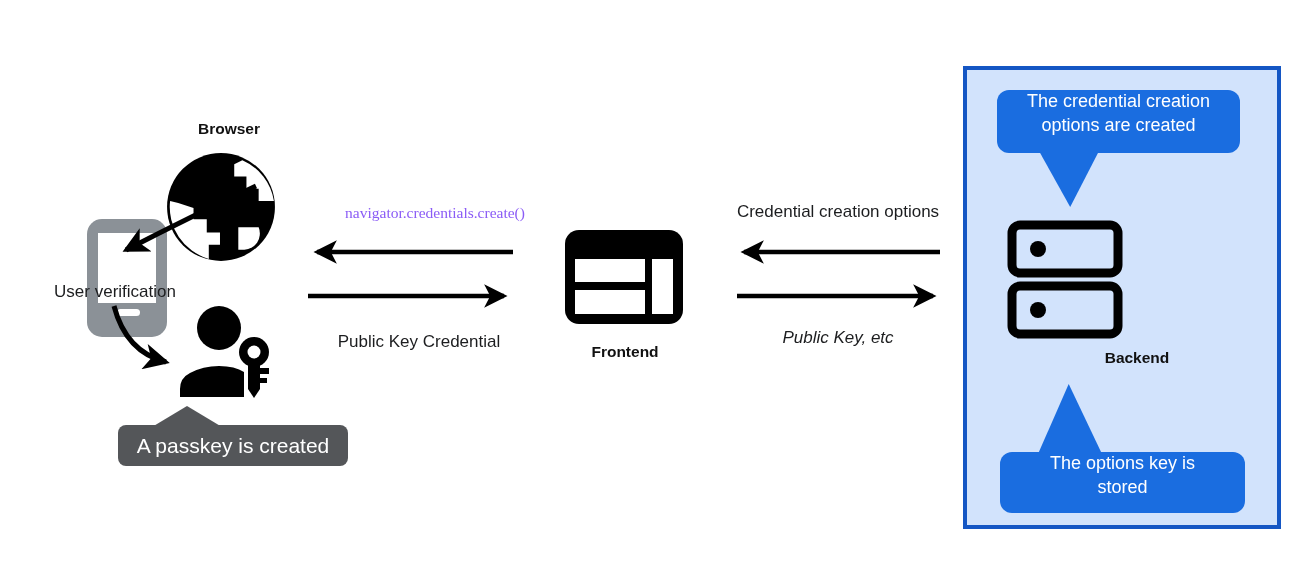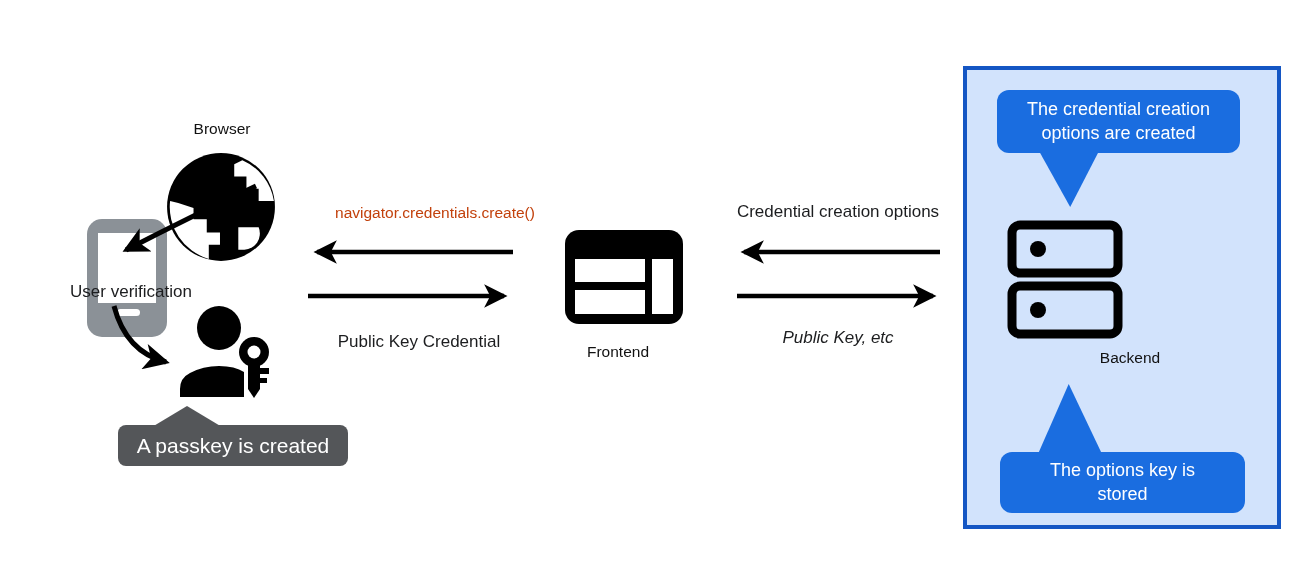--- a/index.html
+++ b/index.html
@@ -8,26 +8,26 @@
     --panel-fill:#d2e3fc;
     --tooltip-gray:#545659;
     --phone-gray:#8b9197;
     --ink:#111111;
   }
   html,body{margin:0;padding:0;}
   body{font-family:"Liberation Sans",sans-serif;background:#fff;}
   .stage{position:relative;width:1310px;height:568px;background:#ffffff;overflow:hidden;}
   .abs{position:absolute;}
   .ctr{transform:translateX(-50%);white-space:nowrap;}
-  .label-bold{font-weight:normal;font-size:15.5px;color:var(--ink);}
+  .label-bold{font-weight:bold;font-size:15.5px;color:var(--ink);margin-left:7px;}
   .label{font-size:17px;color:#1c1d1f;}
-  .mono{font-family:Liberation Sans, sans-serif;font-size:15.5px;color:#c2410c;}
+  .mono{font-family:Liberation Serif, serif;font-size:15.5px;color:#8b5cf6;}
   .panel{box-sizing:border-box;border:4px solid var(--panel-border);background:var(--panel-fill);}
   .bubble{background:var(--bubble-blue);color:#ffffff;border-radius:12px;
-          display:flex;align-items:center;justify-content:center;text-align:center;
+          display:flex;align-items:flex-start;justify-content:center;text-align:center;
           font-size:18px;line-height:1.32;}
   .bubble .inner{display:block;margin:0 auto;}
   .tail{background:var(--bubble-blue);}
   .tooltip{background:var(--tooltip-gray);color:#fff;border-radius:8px;
            display:flex;align-items:center;justify-content:center;
            font-size:21px;white-space:nowrap;}
   .tooltip-tail{background:var(--tooltip-gray);clip-path:polygon(50% 0,100% 100%,0 100%);}
   svg{display:block;}
   .arrow-layer{left:0;top:0;pointer-events:none;}
 </style>
@@ -70,21 +70,21 @@
   </div>
 
   <div class="abs" style="left:87px;top:219px;">
     <svg width="80" height="118" viewBox="0 0 80 118">
       <rect x="0" y="0" width="80" height="118" rx="15" fill="var(--phone-gray)"></rect>
       <rect x="11" y="14" width="58" height="70" fill="#fff"></rect>
       <rect x="30" y="90" width="23" height="7" rx="3.5" fill="#fff"></rect>
     </svg>
   </div>
 
-  <div class="abs ctr label" style="left:131px;top:282px;">User verification</div>
+  <div class="abs ctr label" style="left:115px;top:282px;">User verification</div>
 
   <div class="abs" style="left:176px;top:300px;">
     <svg width="104" height="102" viewBox="0 0 104 102">
       <circle cx="43" cy="28" r="22" fill="#000"></circle>
       <path d="M4,97 L4,89 Q4,78 14,73 Q27,66 43,66 Q59,66 68,72 L68,97 Z" fill="#000"></path>
       <circle cx="78" cy="52" r="19" fill="#fff"></circle>
       <rect x="68" y="58" width="20" height="42" rx="5" fill="#fff"></rect>
       <circle cx="78" cy="52" r="15" fill="#000"></circle>
       <circle cx="78" cy="52" r="6.5" fill="#fff"></circle>
       <path d="M72,65 h12 v24 l-6,9 l-6,-9 Z" fill="#000"></path>

